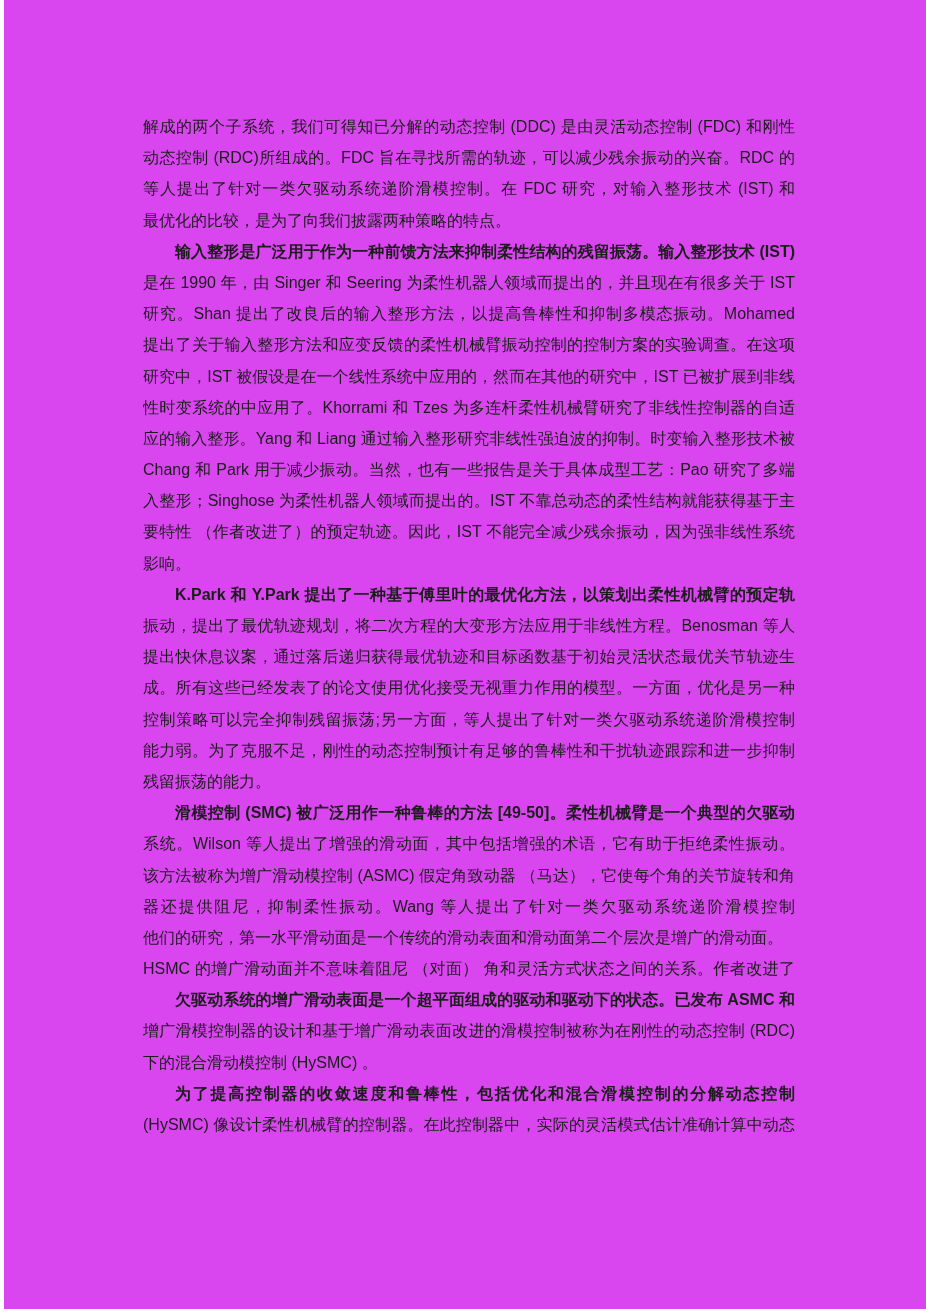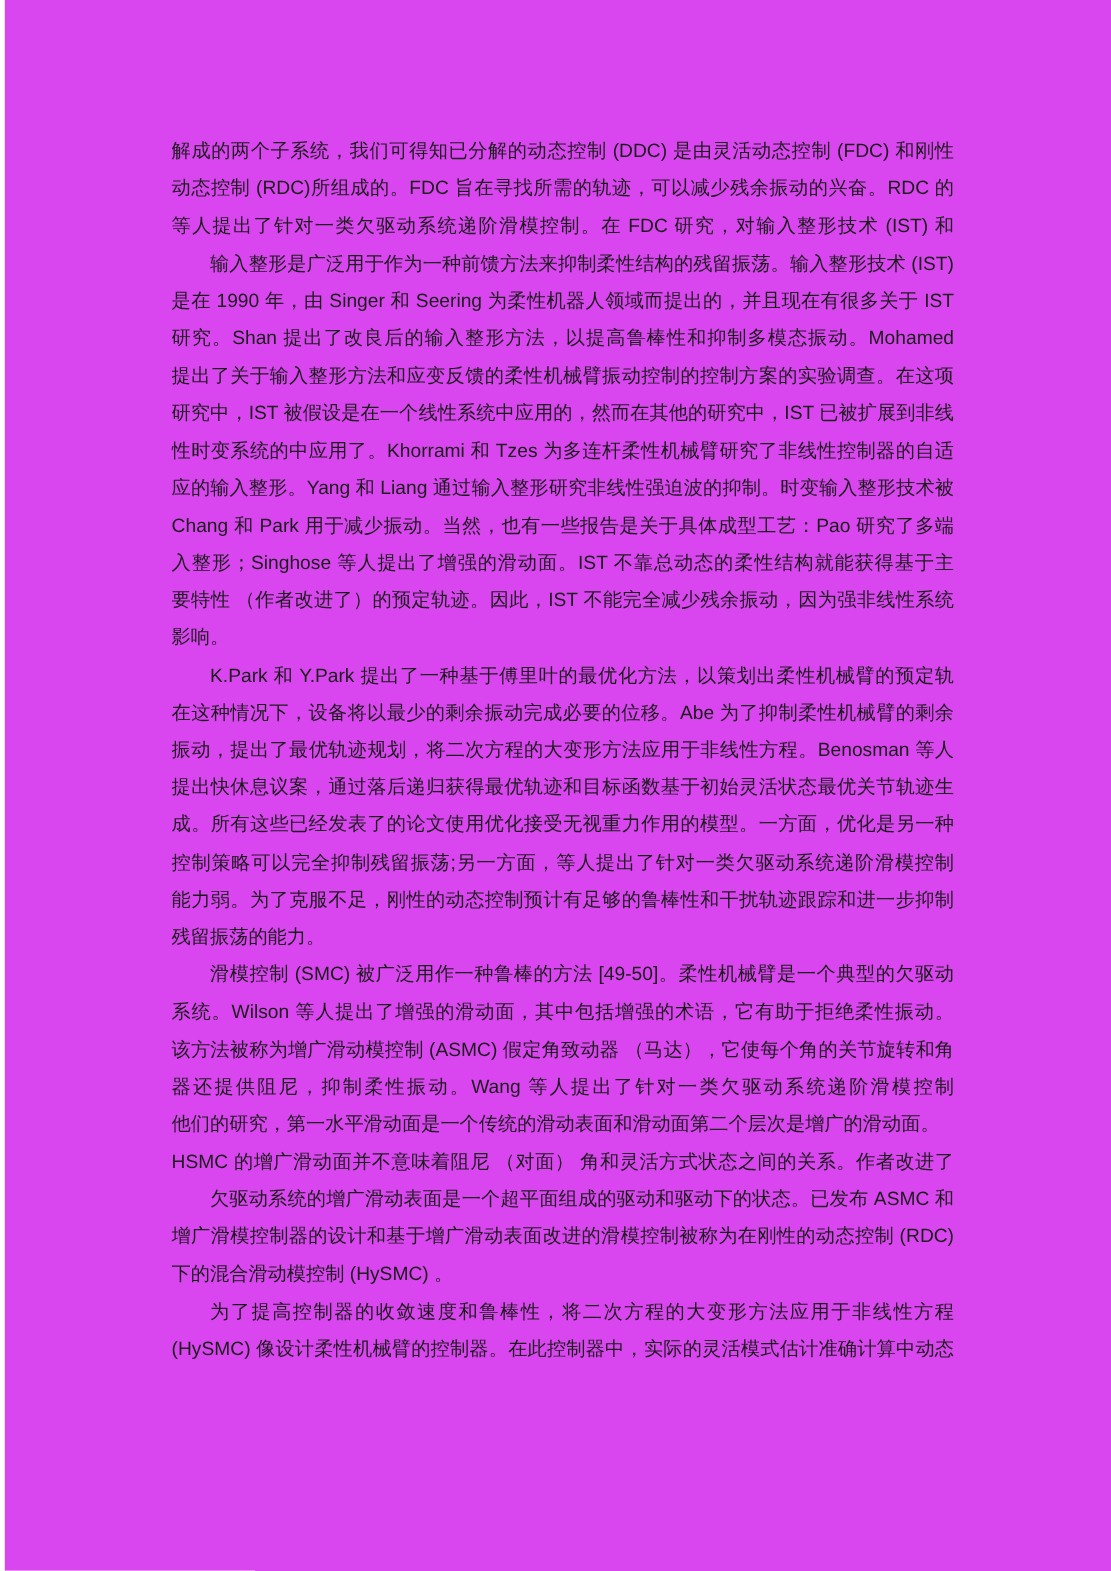--- a/index.html
+++ b/index.html
@@ -37,51 +37,52 @@
   }
   .line {
     height: 31.2px;
     overflow: hidden;
     text-align: justify;
     text-align-last: justify;
     text-justify: inter-character;
   }
   .line.indent {
     text-indent: 32px;
+    font-weight: bold;
   }
   .line.para-end {
     text-align-last: left;
   }
 </style>
 </head>
 <body>
 
 <div class="page">
   <div class="doc" id="doc">
       <div class="paragraph">
         <div class="line">解成的两个子系统，我们可得知已分解的动态控制 (DDC) 是由灵活动态控制 (FDC) 和刚性</div>
         <div class="line">动态控制 (RDC)所组成的。FDC 旨在寻找所需的轨迹，可以减少残余振动的兴奋。RDC 的</div>
         <div class="line">等人提出了针对一类欠驱动系统递阶滑模控制。在 FDC 研究，对输入整形技术 (IST) 和</div>
+        <div class="line para-end">最优化的比较，是为了向我们披露两种策略的特点。</div>
       </div>
       <div class="paragraph">
         <div class="line indent">输入整形是广泛用于作为一种前馈方法来抑制柔性结构的残留振荡。输入整形技术 (IST)</div>
         <div class="line">是在 1990 年，由 Singer 和 Seering 为柔性机器人领域而提出的，并且现在有很多关于 IST</div>
         <div class="line">研究。Shan 提出了改良后的输入整形方法，以提高鲁棒性和抑制多模态振动。Mohamed [21]</div>
         <div class="line">提出了关于输入整形方法和应变反馈的柔性机械臂振动控制的控制方案的实验调查。在这项</div>
         <div class="line">研究中，IST 被假设是在一个线性系统中应用的，然而在其他的研究中，IST 已被扩展到非线</div>
         <div class="line">性时变系统的中应用了。Khorrami 和 Tzes 为多连杆柔性机械臂研究了非线性控制器的自适</div>
         <div class="line">应的输入整形。Yang 和 Liang 通过输入整形研究非线性强迫波的抑制。时变输入整形技术被</div>
         <div class="line">Chang 和 Park 用于减少振动。当然，也有一些报告是关于具体成型工艺：Pao 研究了多端输</div>
-        <div class="line">入整形；Singhose 等人提出了增强的滑动面。IST 不靠总动态的柔性结构就能获得基于主</div>
+        <div class="line">入整形；Singhose 为柔性机器人领域而提出的。IST 不靠总动态的柔性结构就能获得基于主</div>
         <div class="line">要特性 （作者改进了）的预定轨迹。因此，IST 不能完全减少残余振动，因为强非线性系统的</div>
         <div class="line para-end">影响。</div>
       </div>
       <div class="paragraph">
         <div class="line indent">K.Park 和  Y.Park 提出了一种基于傅里叶的最优化方法，以策划出柔性机械臂的预定轨迹。</div>
-        <div class="line">在这种情况下，设备将以最少的剩余振动完成必要的位移。Abe 为了抑制柔性机械臂的剩余</div>
         <div class="line">振动，提出了最优轨迹规划，将二次方程的大变形方法应用于非线性方程。Benosman 等人</div>
         <div class="line">提出快休息议案，通过落后递归获得最优轨迹和目标函数基于初始灵活状态最优关节轨迹生</div>
         <div class="line">成。所有这些已经发表了的论文使用优化接受无视重力作用的模型。一方面，优化是另一种</div>
         <div class="line">控制策略可以完全抑制残留振荡;另一方面，等人提出了针对一类欠驱动系统递阶滑模控制</div>
         <div class="line">能力弱。为了克服不足，刚性的动态控制预计有足够的鲁棒性和干扰轨迹跟踪和进一步抑制</div>
         <div class="line para-end">残留振荡的能力。</div>
       </div>
       <div class="paragraph">
         <div class="line indent">滑模控制 (SMC) 被广泛用作一种鲁棒的方法 [49-50]。柔性机械臂是一个典型的欠驱动</div>
         <div class="line">系统。Wilson 等人提出了增强的滑动面，其中包括增强的术语，它有助于拒绝柔性振动。</div>
@@ -89,17 +90,17 @@
         <div class="line">器还提供阻尼，抑制柔性振动。Wang 等人提出了针对一类欠驱动系统递阶滑模控制 (HSMC)。</div>
         <div class="line para-end">他们的研究，第一水平滑动面是一个传统的滑动表面和滑动面第二个层次是增广的滑动面。</div>
       </div>
       <div class="paragraph">
         <div class="line">HSMC 的增广滑动面并不意味着阻尼 （对面） 角和灵活方式状态之间的关系。作者改进了</div>
         <div class="line indent">欠驱动系统的增广滑动表面是一个超平面组成的驱动和驱动下的状态。已发布 ASMC  和</div>
         <div class="line">增广滑模控制器的设计和基于增广滑动表面改进的滑模控制被称为在刚性的动态控制 (RDC)</div>
         <div class="line para-end">下的混合滑动模控制 (HySMC) 。</div>
       </div>
       <div class="paragraph">
-        <div class="line indent">为了提高控制器的收敛速度和鲁棒性，将二次方程的大变形方法应用于非线性方程</div>
+        <div class="line indent">为了提高控制器的收敛速度和鲁棒性，包括优化和混合滑模控制的分解动态控制</div>
         <div class="line">(HySMC) 像设计柔性机械臂的控制器。在此控制器中，实际的灵活模式估计准确计算中动态</div>
       </div>
     </div>
 </div>
 
 </body></html>

